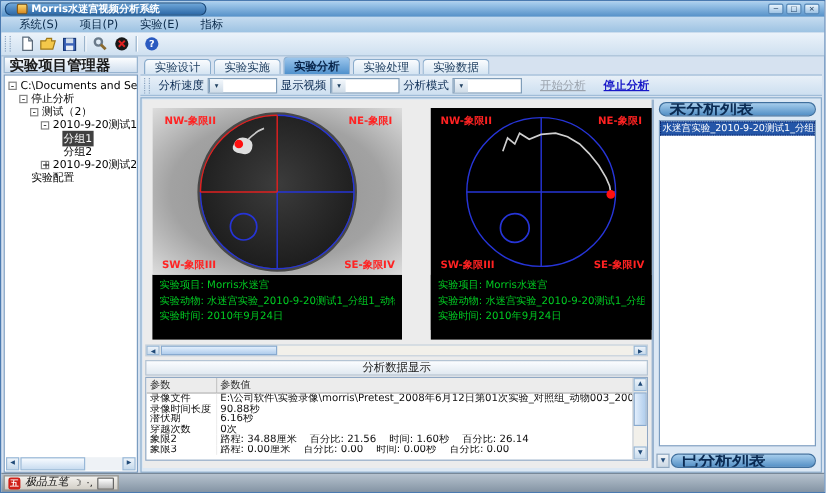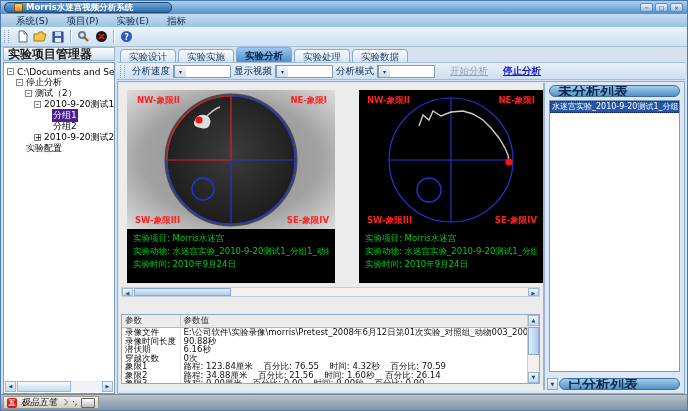--- a/index.html
+++ b/index.html
@@ -29,21 +29,21 @@
   
   .left-panel{position:absolute;left:2px;top:0;width:112px;bottom:1px;}
   .panel-header{height:14px;box-sizing:border-box;background:linear-gradient(#fdfeff,#cfdeee);
     border:1px solid #98b4d0;font-size:12px;font-weight:bold;color:#1a1a1a;padding:1px 4px;line-height:11px;white-space:nowrap;overflow:hidden;}
   .tree-box{position:absolute;top:15px;left:0;right:0;bottom:0;background:#fff;border:1px solid #7a9cc0;overflow:hidden;}
   .tree{font-size:9px;padding:3px 0 0 3px;white-space:nowrap;}
   .tree-row{height:11px;display:flex;align-items:center;}
   .exp{width:7px;height:7px;box-sizing:border-box;border:1px solid #848484;background:#fff;
     font-size:8px;line-height:5px;text-align:center;margin-right:2px;flex:none;color:#000;}
   .tree-label{padding:0 1px;color:#000;}
-  .tree-row.selected .tree-label{background:#4c1d95;color:#fff;}
+  .tree-row.selected .tree-label{background:#404040;color:#fff;}
   .tree-hscroll{position:absolute;bottom:1px;left:1px;right:1px;height:11px;background:#eef2f6;display:flex;align-items:stretch;}
   .sbtn{width:11px;box-sizing:border-box;background:linear-gradient(#eef4fa,#c6daec);border:1px solid #98b8d8;
     font-size:5px;line-height:9px;text-align:center;color:#204a78;flex:none;}
   .hthumb{width:52px;background:linear-gradient(#f8fbff,#c8dcf0);border:1px solid #98b8d8;margin:0 1px;}
   .track-fill{flex:1;}
   
   .right-area{position:absolute;left:116px;top:0;right:2px;bottom:1px;}
   .tabs{position:absolute;top:0;left:3px;right:0;height:15px;display:flex;gap:2px;align-items:flex-end;}
   .tab{height:13px;line-height:13px;padding:0 8px;font-size:9.5px;color:#1a3a5c;box-sizing:border-box;
     background:linear-gradient(#fafcfe,#d4e4f2);border:1px solid #8aaccc;border-bottom:none;border-radius:4px 4px 0 0;white-space:nowrap;}
@@ -308,20 +308,21 @@
             </div>
           </div>
 
           <div class="hscroll2">
             <span class="sbtn">◀</span>
             <span class="hthumb2"></span>
             <span class="track-fill"></span>
             <span class="sbtn">▶</span>
           </div>
 
+          <div class="data-header">分析数据显示</div>
 
           <div class="table-wrap">
             <table class="dtable">
               <colgroup>
                   <col style="width:58px">
                   <col>
                 </colgroup>
               <tbody>
                   <tr>
                 <th>参数</th>
@@ -337,24 +338,20 @@
                   </tr>
               <tr>
                     <td>潜伏期</td>
                     <td>6.16秒</td>
                   </tr>
               <tr>
                     <td>穿越次数</td>
                     <td>0次</td>
                   </tr>
               <tr>
-                    <td>象限1</td>
-                    <td>路程: 123.84厘米    百分比: 76.55    时间: 4.32秒    百分比: 70.59</td>
-                  </tr>
-              <tr>
                     <td>象限2</td>
                     <td>路程: 34.88厘米    百分比: 21.56    时间: 1.60秒    百分比: 26.14</td>
                   </tr>
               <tr>
                     <td>象限3</td>
                     <td>路程: 0.00厘米    百分比: 0.00    时间: 0.00秒    百分比: 0.00</td>
                   </tr>
 
             </tbody>
               </table>

